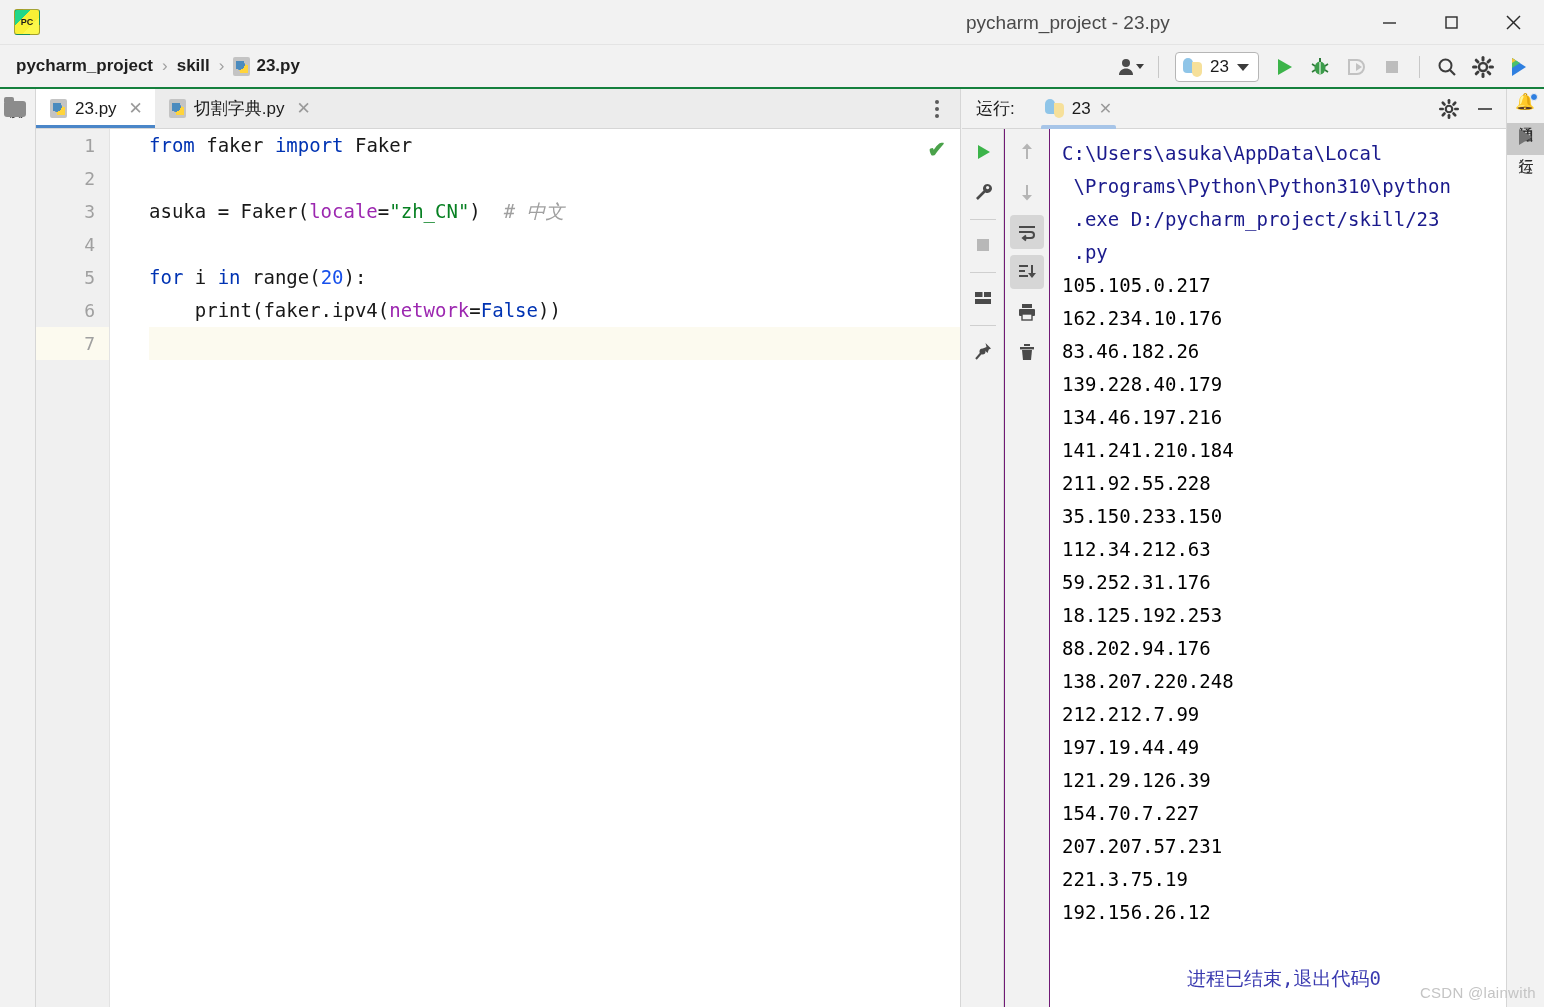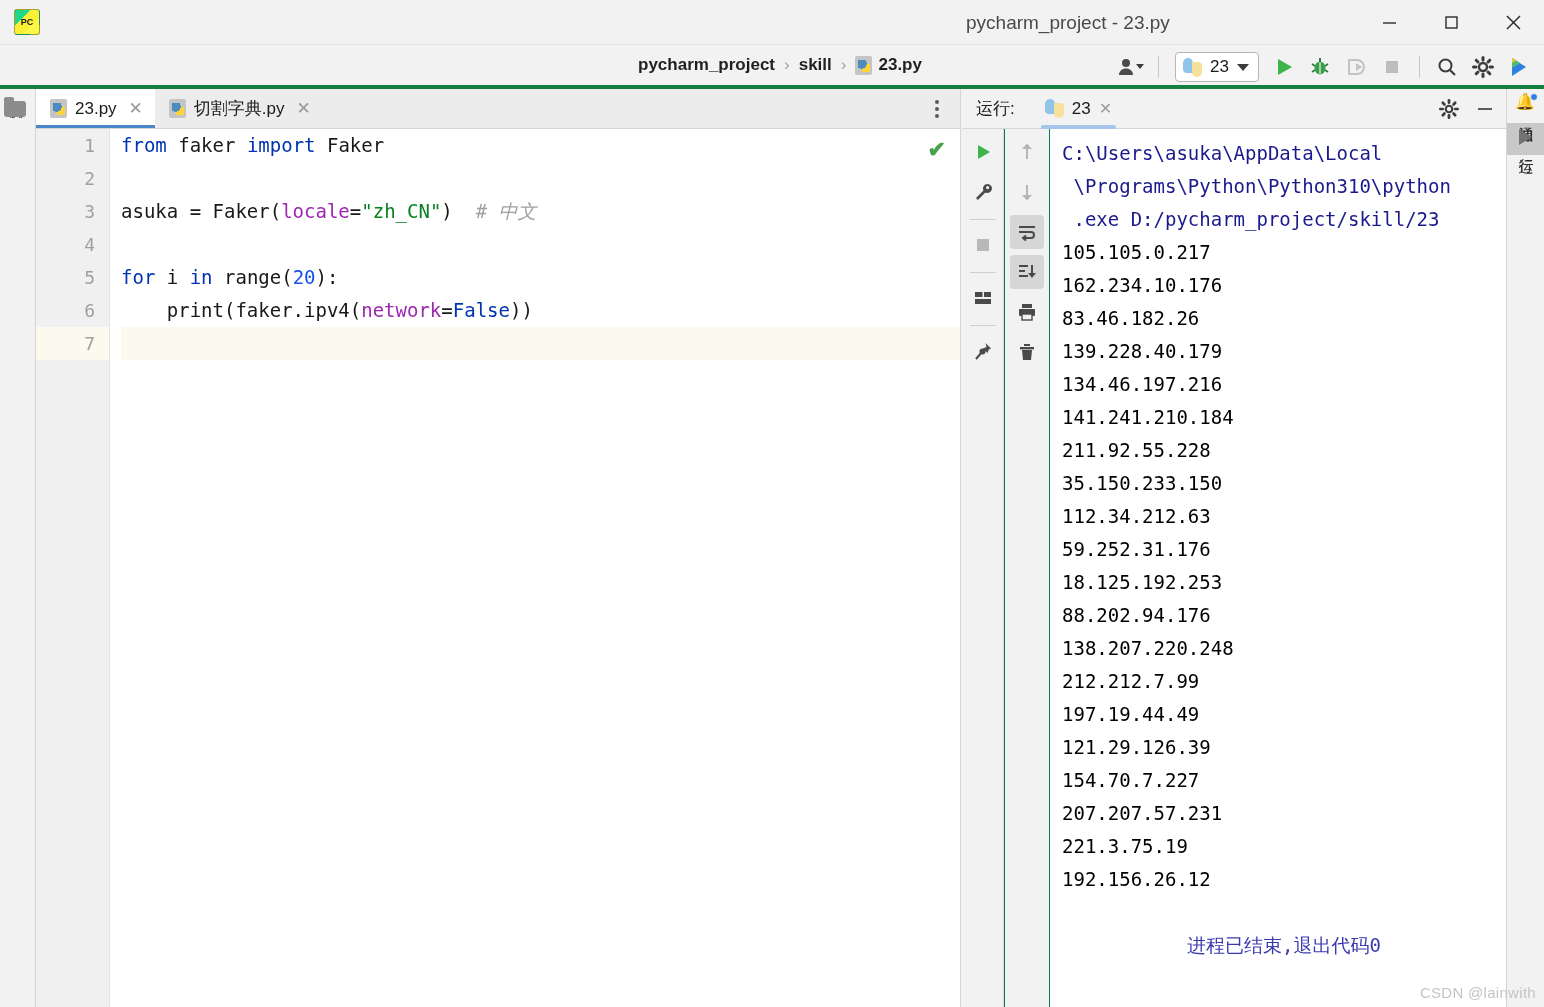--- a/index.html
+++ b/index.html
@@ -47,22 +47,21 @@
   }
   .win-btn {
     width: 62px; height: 45px; display: flex; align-items: center; justify-content: center;
     color: #2b2b2b;
   }
 
   
   .navbar {
     position: absolute; top: 45px; left: 0; width: 1544px; height: 44px;
     background: #f2f2f2; display: flex; align-items: center;
-    border-bottom: 4px solid #15803d;
-    justify-content: center;
+    border-bottom: 2px solid #15803d;
   }
   .crumbs { display: flex; align-items: center; margin-left: 16px; }
   .crumb {
     font-size: 17px; color: #1f1f1f; white-space: nowrap;
     display: flex; align-items: center; gap: 6px; font-weight: bold;
   }
   .crumb.bold { font-weight: bold; }
   .crumb-sep { color: #a0a0a0; font-size: 17px; margin: 0 9px; }
   .py-icon {
     display: inline-block; width: 17px; height: 19px; position: relative;
@@ -170,37 +169,37 @@
   .gutter .ln {
     height: 33px; line-height: 33px; text-align: right; padding-right: 14px;
     font-family: "DejaVu Sans Mono", monospace; font-size: 18px; color: #a0a0a0;
   }
   .gutter .ln.cur { background: #fcfaef; }
   .code {
     position: absolute; top: 40px; left: 75px; right: 0; bottom: 0;
     background: #ffffff; padding-left: 10px;
     font-family: "DejaVu Sans Mono", monospace; font-size: 19px;
   }
-  .code .row { height: 33px; line-height: 33px; white-space: pre; }
+  .code .row { height: 33px; line-height: 33px; white-space: pre; margin-left: 28px; }
   .code .row.cur { background: #fcfaef; }
   .kw  { color: #0033b3; }
   .plain { color: #181818; }
   .param { color: #9c27b0; }
   .str { color: #078022; }
   .num { color: #1750eb; }
   .cmt { color: #a0a0a0; font-style: italic; }
   .ok-check {
     position: absolute; top: 48px; right: 14px;
     font-size: 22px; color: #4aa24a; font-weight: bold;
   }
 
   
   .run-pane {
     position: absolute; top: 89px; left: 962px; width: 544px; height: 918px;
-    background: #0f766e;
+    background: #701a75;
   }
   .run-head {
     position: absolute; top: 0; left: 0; right: 0; height: 40px;
     background: #f2f2f2; display: flex; align-items: center;
     border-bottom: 1px solid #d6d6d6;
   }
   .run-head .rh-label { font-size: 17px; color: #1b1b1b; margin-left: 14px; }
   .run-tab {
     display: flex; align-items: center; gap: 8px; margin-left: 24px;
     font-size: 17px; color: #1b1b1b; height: 40px; position: relative; padding: 0 6px;
@@ -550,20 +549,21 @@
           <rect x="3" y="5" width="14" height="2.4" fill="#4a4a4a"></rect>
           <path d="M5 8h10l-1 10H6z" fill="#4a4a4a"></path>
         </svg>
       </div>
     </div>
 
     <div class="console" id="console-area">
         <div class="cline cmd">C:\Users\asuka\AppData\Local</div>
         <div class="cline cmd"> \Programs\Python\Python310\python</div>
         <div class="cline cmd"> .exe D:/pycharm_project/skill/23</div>
+        <div class="cline cmd"> .py</div>
         <div class="cline ">105.105.0.217</div>
         <div class="cline ">162.234.10.176</div>
         <div class="cline ">83.46.182.26</div>
         <div class="cline ">139.228.40.179</div>
         <div class="cline ">134.46.197.216</div>
         <div class="cline ">141.241.210.184</div>
         <div class="cline ">211.92.55.228</div>
         <div class="cline ">35.150.233.150</div>
         <div class="cline ">112.34.212.63</div>
         <div class="cline ">59.252.31.176</div>

